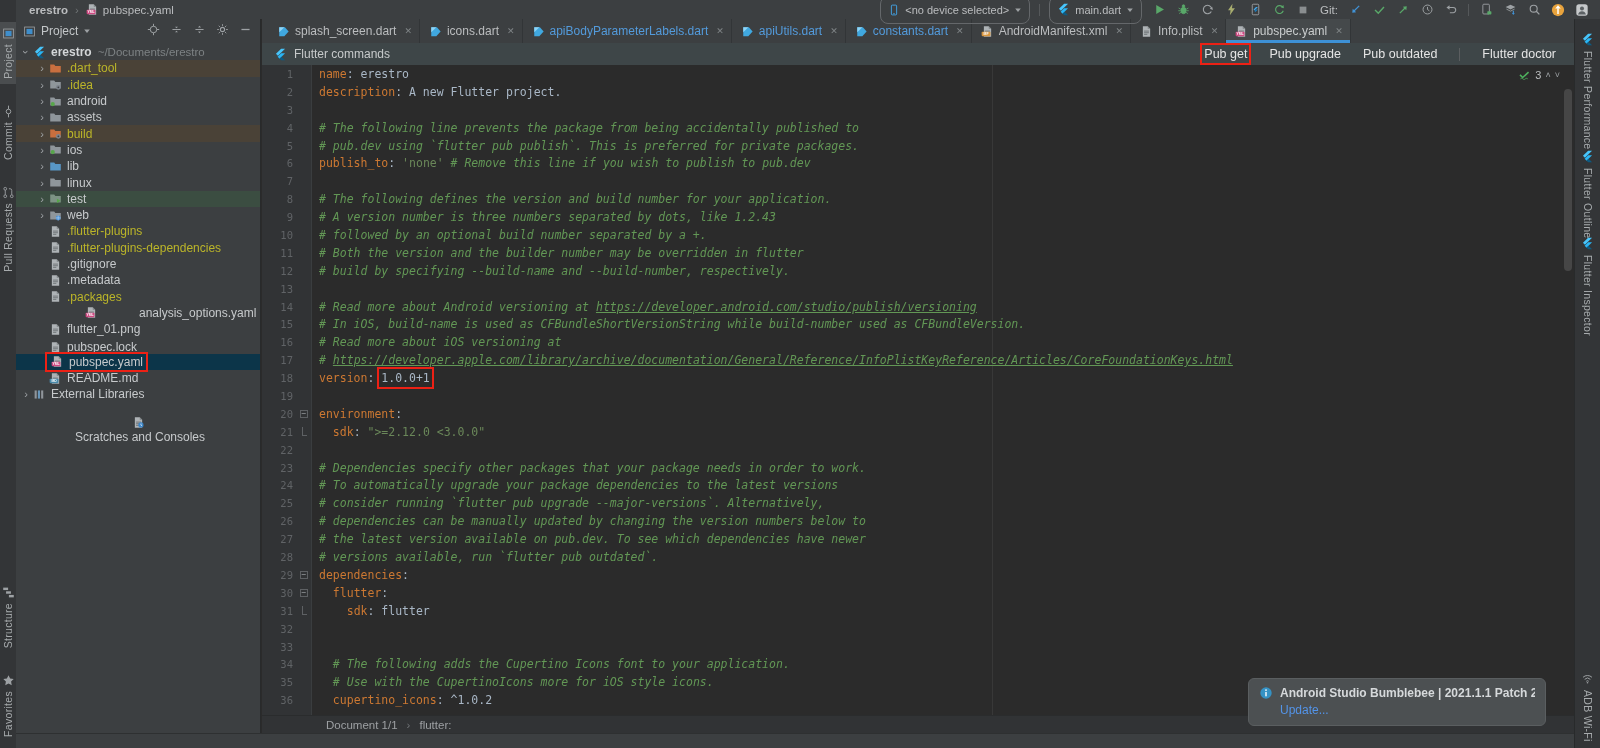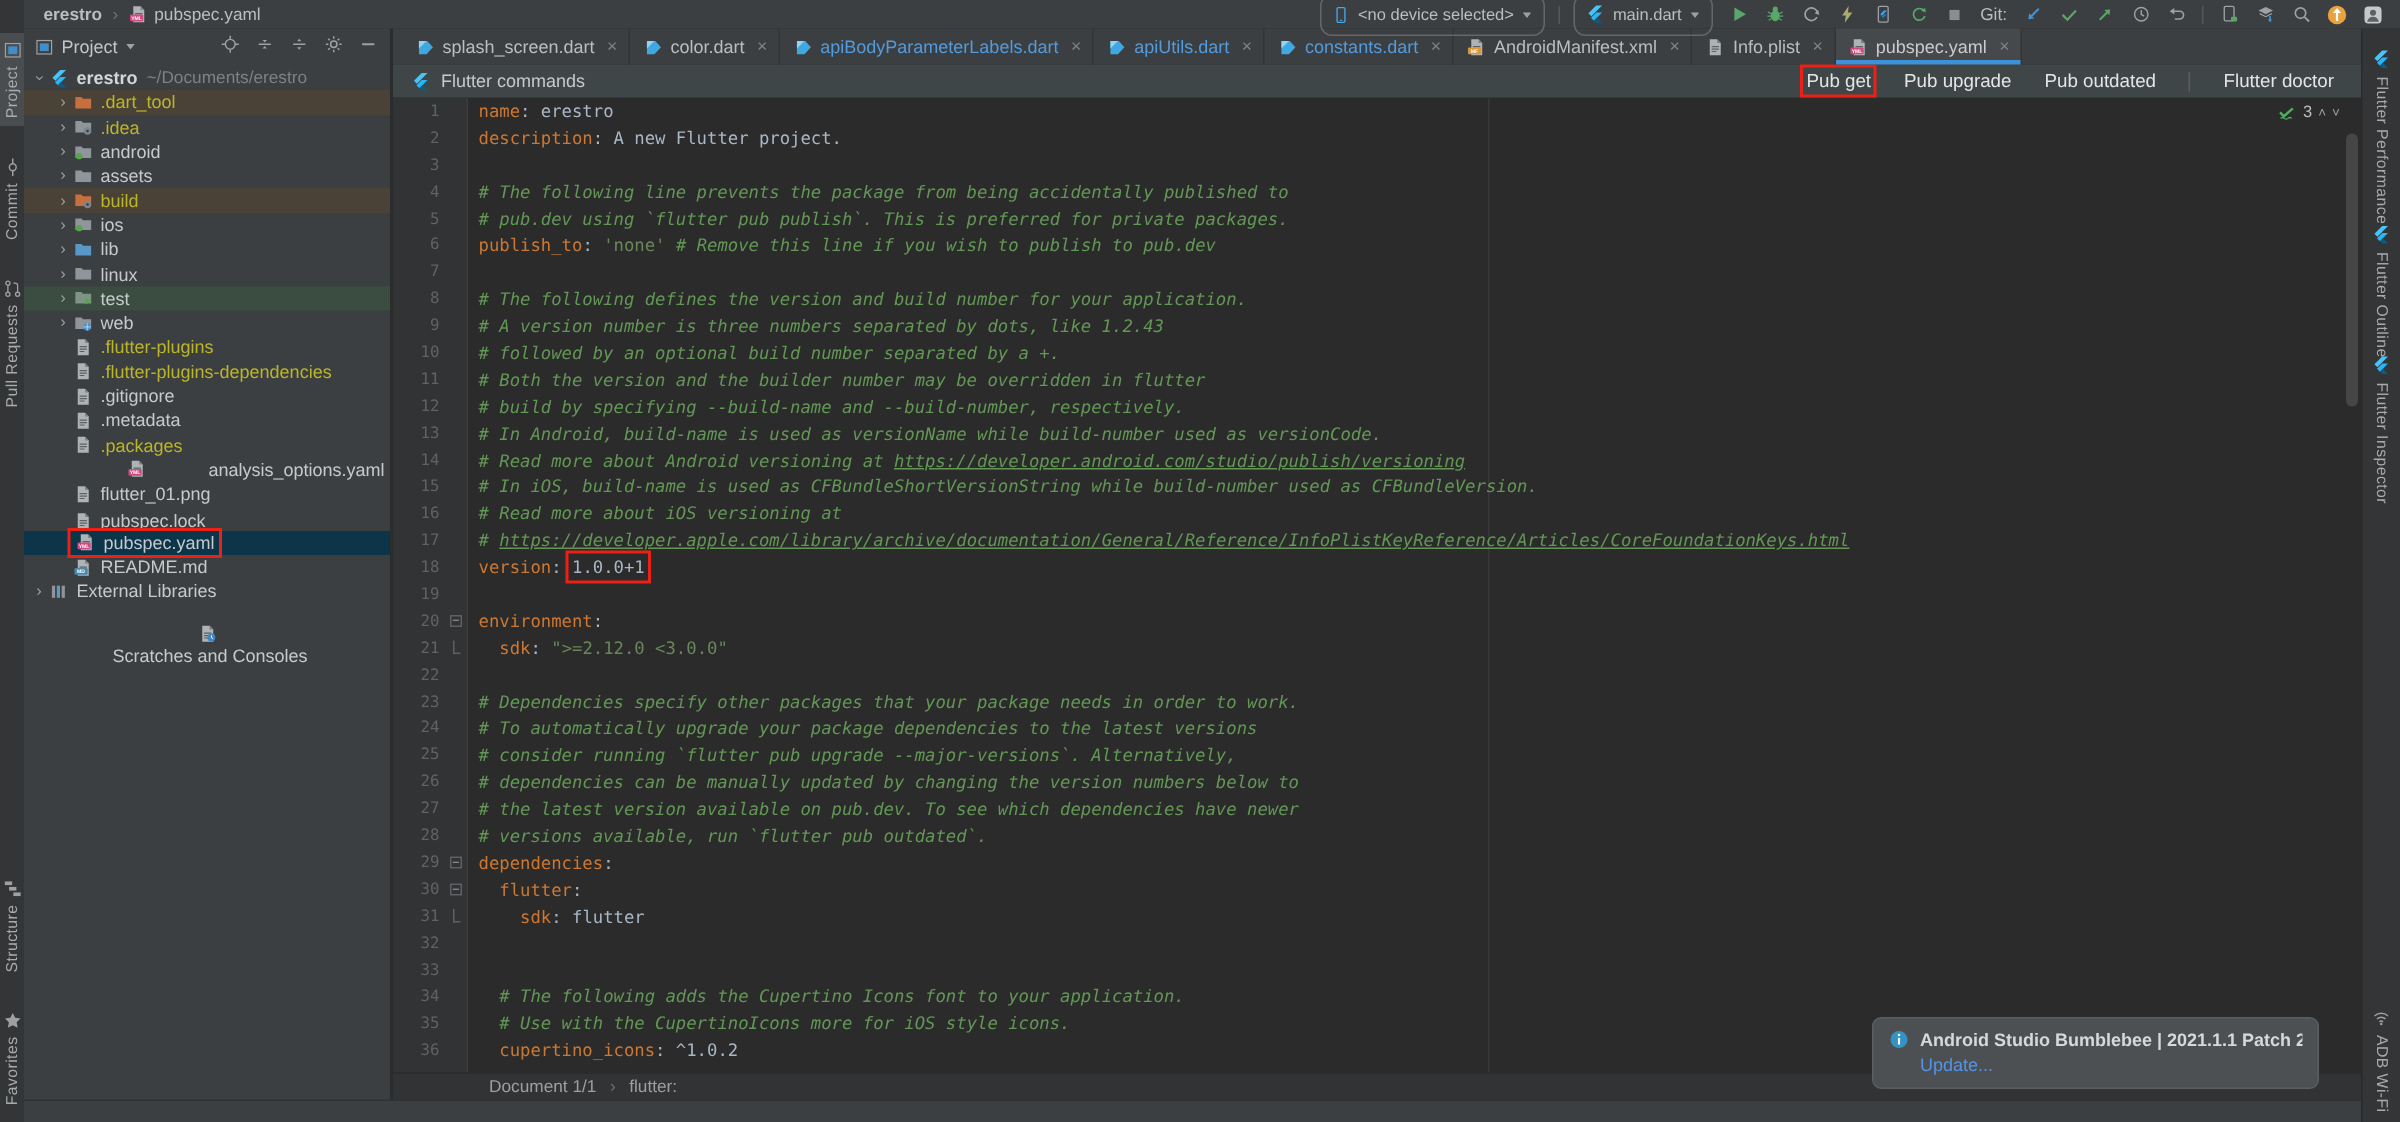--- a/index.html
+++ b/index.html
@@ -640,21 +640,21 @@
           <span>splash_screen.dart</span>
           <span class="x">✕</span>
         </div>
         <div class="tab">
           <span class="ic">
             <svg viewBox="0 0 16 16" width="13" height="13">
               <path d="M2.8 2.8h6.9l4.6 5.2-5.3 5.8H2.8z" fill="#40a8e0"></path>
               <path d="M2.8 2.8h6.2L2.8 9z" fill="#8fd4f5"></path>
             </svg>
           </span>
-          <span>color.dart</span>
+          <span>icons.dart</span>
           <span class="x">✕</span>
         </div>
         <div class="tab modified">
           <span class="ic">
             <svg viewBox="0 0 16 16" width="13" height="13">
               <path d="M2.8 2.8h6.9l4.6 5.2-5.3 5.8H2.8z" fill="#40a8e0"></path>
               <path d="M2.8 2.8h6.2L2.8 9z" fill="#8fd4f5"></path>
             </svg>
           </span>
           <span>apiBodyParameterLabels.dart</span>
@@ -744,21 +744,21 @@
           <div class="cl"><span class="num">3</span><span class="code"></span></div>
           <div class="cl"><span class="num">4</span><span class="code"><span class="tok-c"># The following line prevents the package from being accidentally published to</span></span></div>
           <div class="cl"><span class="num">5</span><span class="code"><span class="tok-c"># pub.dev using `flutter pub publish`. This is preferred for private packages.</span></span></div>
           <div class="cl"><span class="num">6</span><span class="code"><span class="tok-k">publish_to</span><span class="tok-p">: </span><span class="tok-s">'none'</span><span class="tok-p"> </span><span class="tok-c"># Remove this line if you wish to publish to pub.dev</span></span></div>
           <div class="cl"><span class="num">7</span><span class="code"></span></div>
           <div class="cl"><span class="num">8</span><span class="code"><span class="tok-c"># The following defines the version and build number for your application.</span></span></div>
           <div class="cl"><span class="num">9</span><span class="code"><span class="tok-c"># A version number is three numbers separated by dots, like 1.2.43</span></span></div>
           <div class="cl"><span class="num">10</span><span class="code"><span class="tok-c"># followed by an optional build number separated by a +.</span></span></div>
           <div class="cl"><span class="num">11</span><span class="code"><span class="tok-c"># Both the version and the builder number may be overridden in flutter</span></span></div>
           <div class="cl"><span class="num">12</span><span class="code"><span class="tok-c"># build by specifying --build-name and --build-number, respectively.</span></span></div>
-          <div class="cl"><span class="num">13</span><span class="code"><span class="tok-c"># In Android, build-name is used as versionName while build-number used as versionCode.</span></span></div>
+          <div class="cl"><span class="num">13</span></div>
           <div class="cl"><span class="num">14</span><span class="code"><span class="tok-c"># Read more about Android versioning at </span><span class="tok-l">https://developer.android.com/studio/publish/versioning</span></span></div>
           <div class="cl"><span class="num">15</span><span class="code"><span class="tok-c"># In iOS, build-name is used as CFBundleShortVersionString while build-number used as CFBundleVersion.</span></span></div>
           <div class="cl"><span class="num">16</span><span class="code"><span class="tok-c"># Read more about iOS versioning at</span></span></div>
           <div class="cl"><span class="num">17</span><span class="code"><span class="tok-c"># </span><span class="tok-l">https://developer.apple.com/library/archive/documentation/General/Reference/InfoPlistKeyReference/Articles/CoreFoundationKeys.html</span></span></div>
           <div class="cl"><span class="num">18</span><span class="code"><span class="tok-k">version</span><span class="tok-p">: </span><span class="tok-b">1.0.0+1</span></span></div>
           <div class="cl"><span class="num">19</span><span class="code"></span></div>
           <div class="cl"><span class="num">20</span><span class="fold">−</span><span class="code"><span class="tok-k">environment</span><span class="tok-p">:</span></span></div>
           <div class="cl"><span class="num">21</span><span class="fold end"></span><span class="code"><span class="tok-p">  </span><span class="tok-k">sdk</span><span class="tok-p">: </span><span class="tok-s">"&gt;=2.12.0 &lt;3.0.0"</span></span></div>
           <div class="cl"><span class="num">22</span><span class="code"></span></div>
           <div class="cl"><span class="num">23</span><span class="code"><span class="tok-c"># Dependencies specify other packages that your package needs in order to work.</span></span></div>

